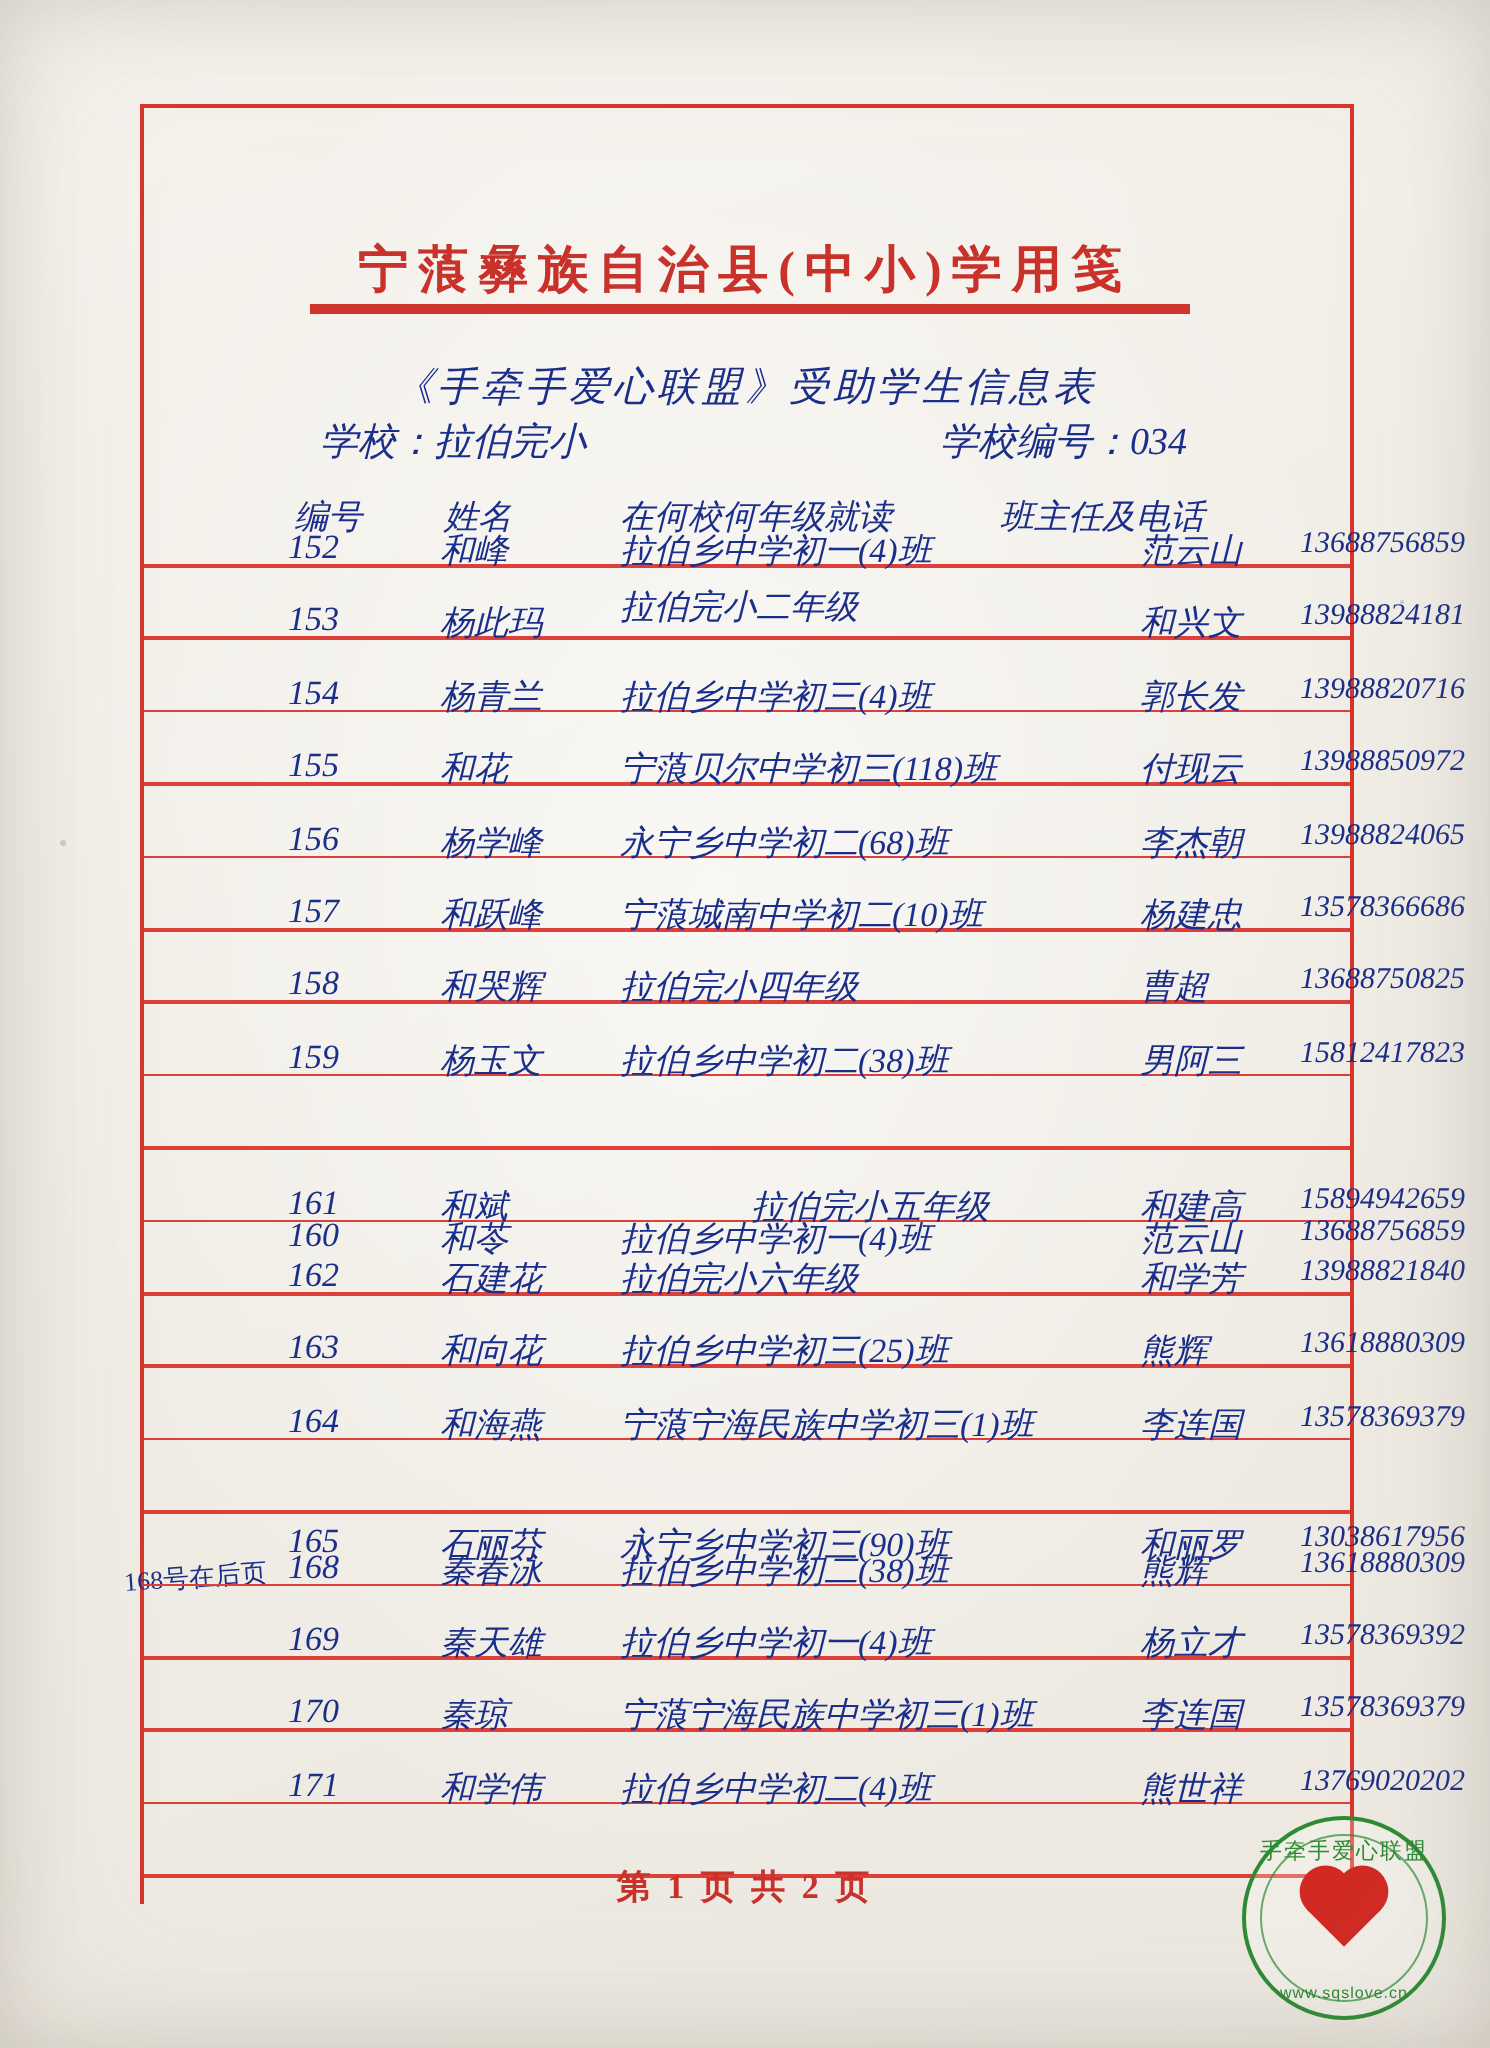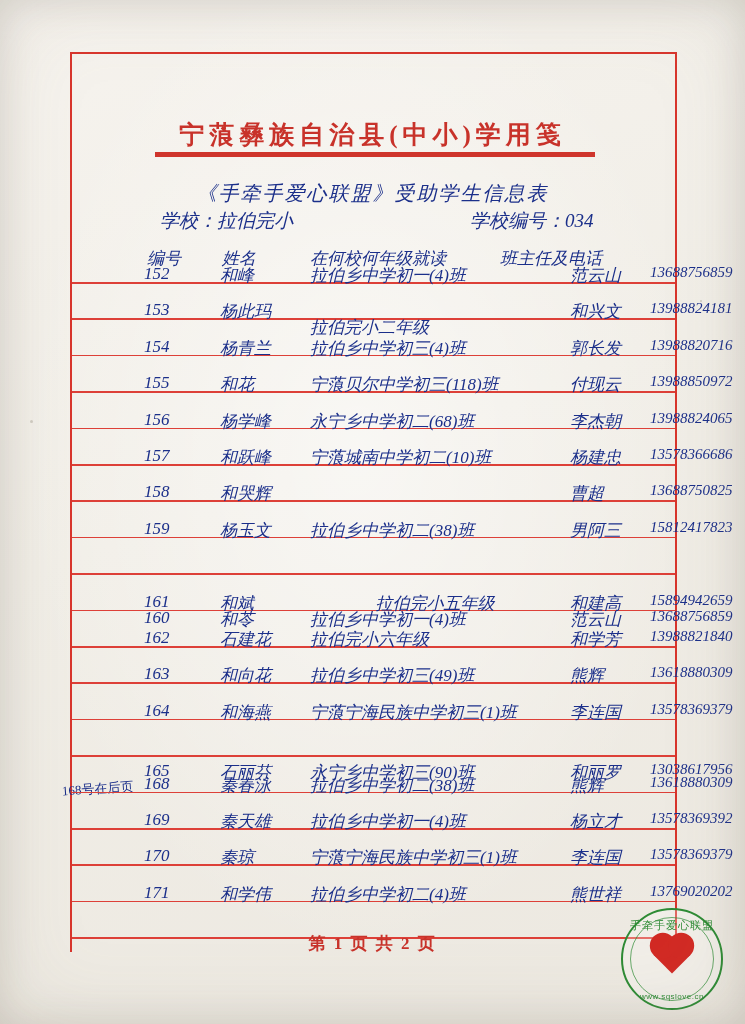--- a/index.html
+++ b/index.html
@@ -274,21 +274,21 @@
       <div class="row" style="top: 256px;">
         <div class="cell c-no" style="top: 8px;">152</div>
         <div class="cell c-name" style="top: 8px;">和峰</div>
         <div class="cell c-school" style="top: 8px;">拉伯乡中学初一(4)班</div>
         <div class="cell c-teacher" style="top: 8px;">范云山</div>
         <div class="cell c-phone" style="top: 8px;">13688756859</div>
       </div>
       <div class="row" style="top: 292.4px;">
         <div class="cell c-no" style="top: 8px;">153</div>
         <div class="cell c-name" style="top: 8px;">杨此玛</div>
-        <div class="cell c-school" style="top: 24px; font-style: italic;">拉伯完小二年级</div>
+        <div class="cell c-school" style="top: 0; font-style: italic;">拉伯完小二年级</div>
         <div class="cell c-teacher" style="top: 8px;">和兴文</div>
         <div class="cell c-phone" style="top: 8px;">13988824181</div>
       </div>
       <div class="row" style="top: 328.8px;">
         <div class="cell c-no" style="top: 8px;">154</div>
         <div class="cell c-name" style="top: 8px;">杨青兰</div>
         <div class="cell c-school" style="top: 8px;">拉伯乡中学初三(4)班</div>
         <div class="cell c-teacher" style="top: 8px;">郭长发</div>
         <div class="cell c-phone" style="top: 8px;">13988820716</div>
       </div>
@@ -309,20 +309,21 @@
       <div class="row" style="top: 438px;">
         <div class="cell c-no" style="top: 8px;">157</div>
         <div class="cell c-name" style="top: 8px;">和跃峰</div>
         <div class="cell c-school" style="top: 8px;">宁蒗城南中学初二(10)班</div>
         <div class="cell c-teacher" style="top: 8px;">杨建忠</div>
         <div class="cell c-phone" style="top: 8px;">13578366686</div>
       </div>
       <div class="row" style="top: 474.4px;">
         <div class="cell c-no" style="top: 8px;">158</div>
         <div class="cell c-name" style="top: 8px;">和哭辉</div>
+        <div class="cell c-school" style="top: 8px;">拉伯完小四年级</div>
         <div class="cell c-teacher" style="top: 8px;">曹超</div>
         <div class="cell c-phone" style="top: 8px;">13688750825</div>
       </div>
       <div class="row" style="top: 510.8px;">
         <div class="cell c-no" style="top: 8px;">159</div>
         <div class="cell c-name" style="top: 8px;">杨玉文</div>
         <div class="cell c-school" style="top: 8px;">拉伯乡中学初二(38)班</div>
         <div class="cell c-teacher" style="top: 8px;">男阿三</div>
         <div class="cell c-phone" style="top: 8px;">15812417823</div>
       </div>
@@ -343,21 +344,21 @@
       <div class="row" style="top: 620px;">
         <div class="cell c-no" style="top: 8px;">162</div>
         <div class="cell c-name" style="top: 8px;">石建花</div>
         <div class="cell c-school" style="top: 8px;">拉伯完小六年级</div>
         <div class="cell c-teacher" style="top: 8px;">和学芳</div>
         <div class="cell c-phone" style="top: 8px;">13988821840</div>
       </div>
       <div class="row" style="top: 656.4px;">
         <div class="cell c-no" style="top: 8px;">163</div>
         <div class="cell c-name" style="top: 8px;">和向花</div>
-        <div class="cell c-school" style="top: 8px;">拉伯乡中学初三(49)班</div>
+        <div class="cell c-school" style="top: 8px;">拉伯乡中学初三(25)班</div>
         <div class="cell c-teacher" style="top: 8px;">熊辉</div>
         <div class="cell c-phone" style="top: 8px;">13618880309</div>
       </div>
       <div class="row" style="top: 692.8px;">
         <div class="cell c-no" style="top: 8px;">164</div>
         <div class="cell c-name" style="top: 8px;">和海燕</div>
         <div class="cell c-school" style="top: 8px;">宁蒗宁海民族中学初三(1)班</div>
         <div class="cell c-teacher" style="top: 8px;">李连国</div>
         <div class="cell c-phone" style="top: 8px;">13578369379</div>
       </div>

